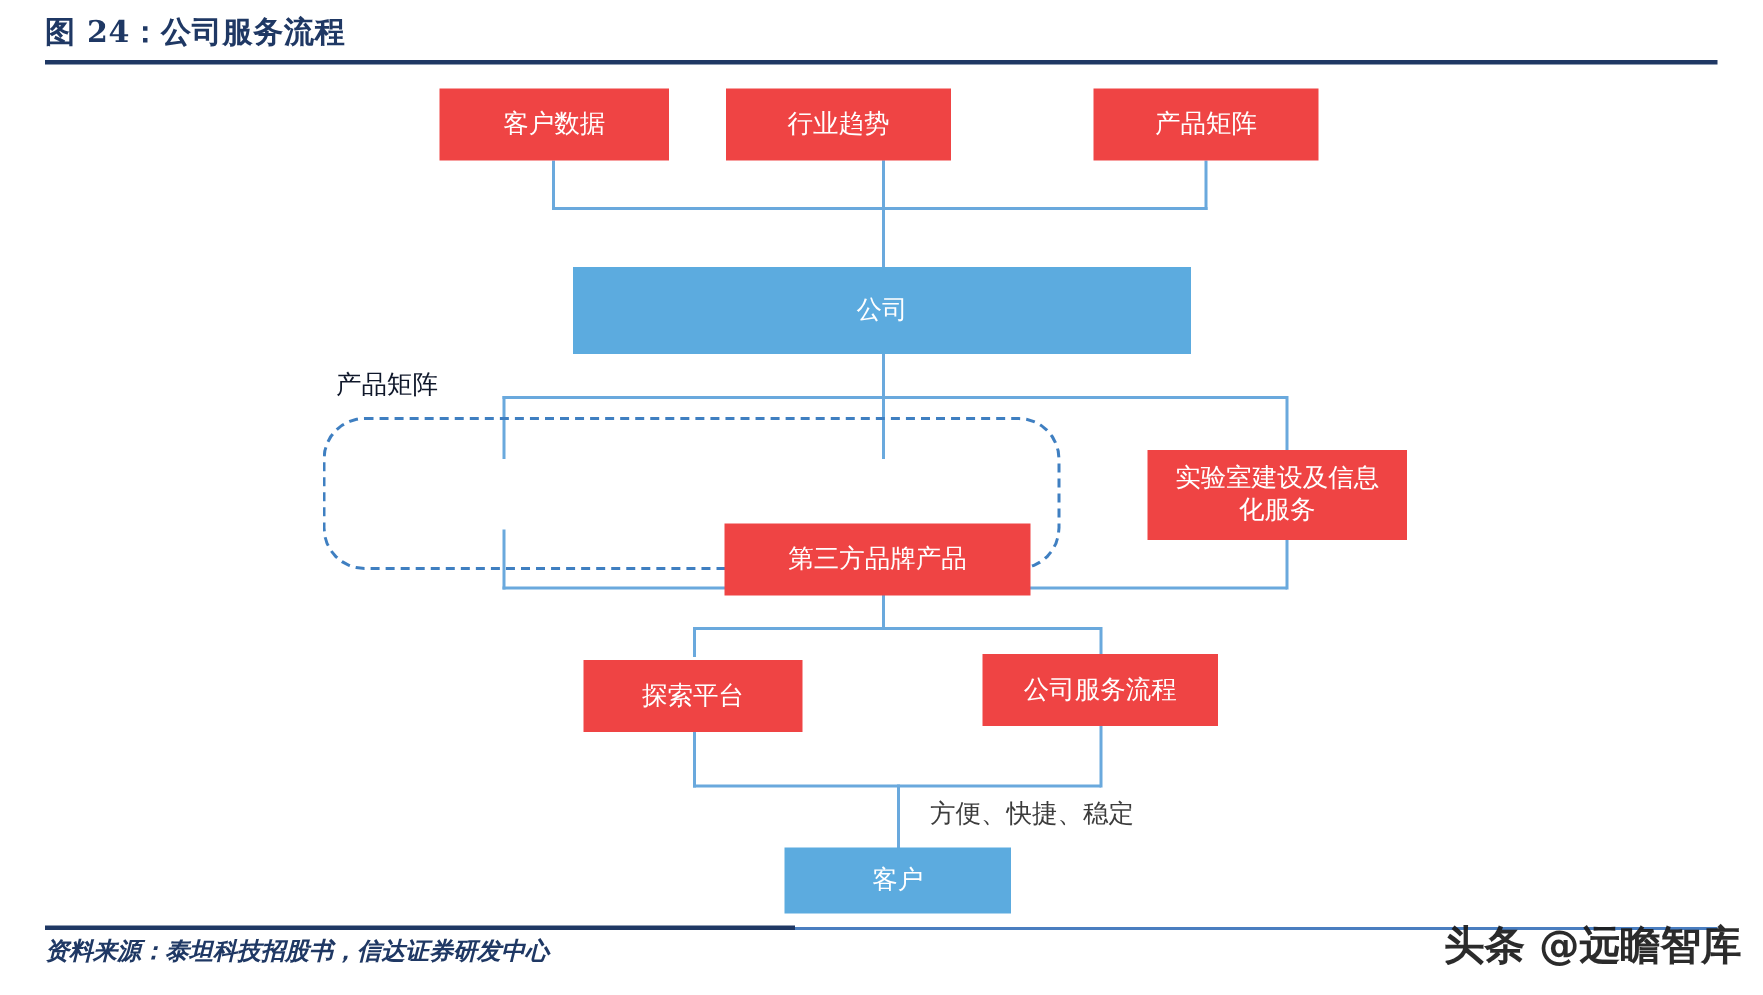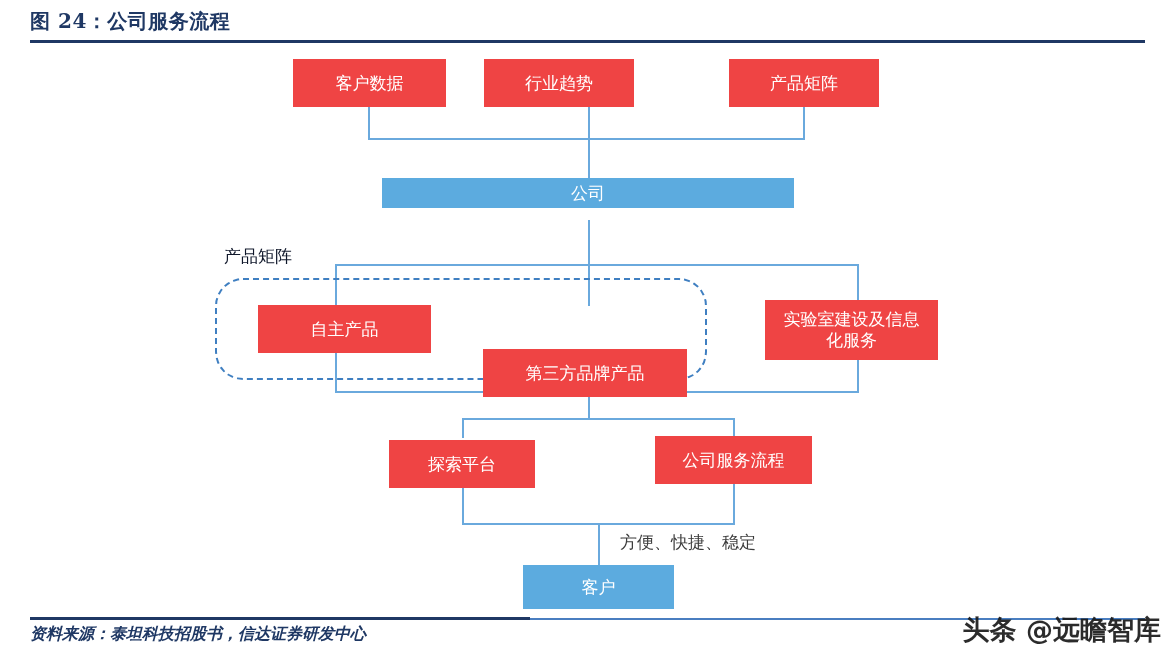--- a/index.html
+++ b/index.html
@@ -109,23 +109,22 @@
   <div class="ln h" style="left:462px;top:523px;width:272px;"></div>
   <div class="ln v" style="left:598px;top:523px;height:45px;"></div>
 
   <div class="group-box"></div>
   <div class="group-label">产品矩阵</div>
 
   <div class="node dark" style="left:293px;top:59px;width:153px;height:48px;">客户数据</div>
   <div class="node dark" style="left:484px;top:59px;width:150px;height:48px;">行业趋势</div>
   <div class="node dark" style="left:729px;top:59px;width:150px;height:48px;">产品矩阵</div>
 
-  <div class="node light" style="left:382px;top:178px;width:412px;height:30px;">公司</div>
+  <div class="node light" style="left:382px;top:178px;width:412px;height:58px;">公司</div>
 
-  <div class="node dark" style="left:258px;top:305px;width:173px;height:48px;">自主产品</div>
   <div class="node dark" style="left:483px;top:305px;width:204px;height:48px;margin-top:44px;">第三方品牌产品</div>
   <div class="node dark" style="left:765px;top:300px;width:173px;height:60px;white-space:pre-line;">实验室建设及信息
 化服务</div>
 
   <div class="node dark" style="left:389px;top:440px;width:146px;height:48px;">探索平台</div>
   <div class="node dark" style="left:655px;top:436px;width:157px;height:48px;">公司服务流程</div>
 
   <div class="node light" style="left:523px;top:565px;width:151px;height:44px;">客户</div>
 
   <div class="edge-note">方便、快捷、稳定</div>

